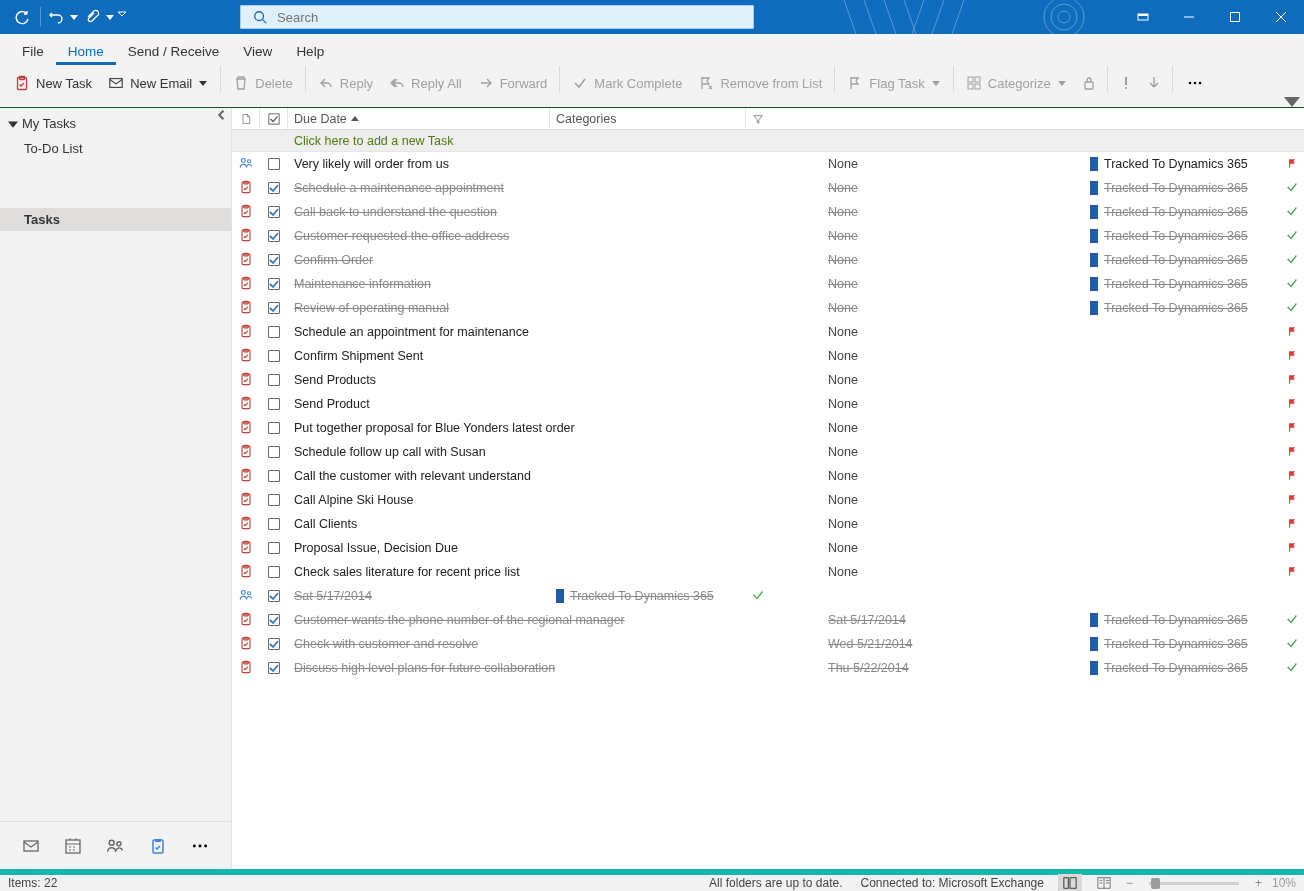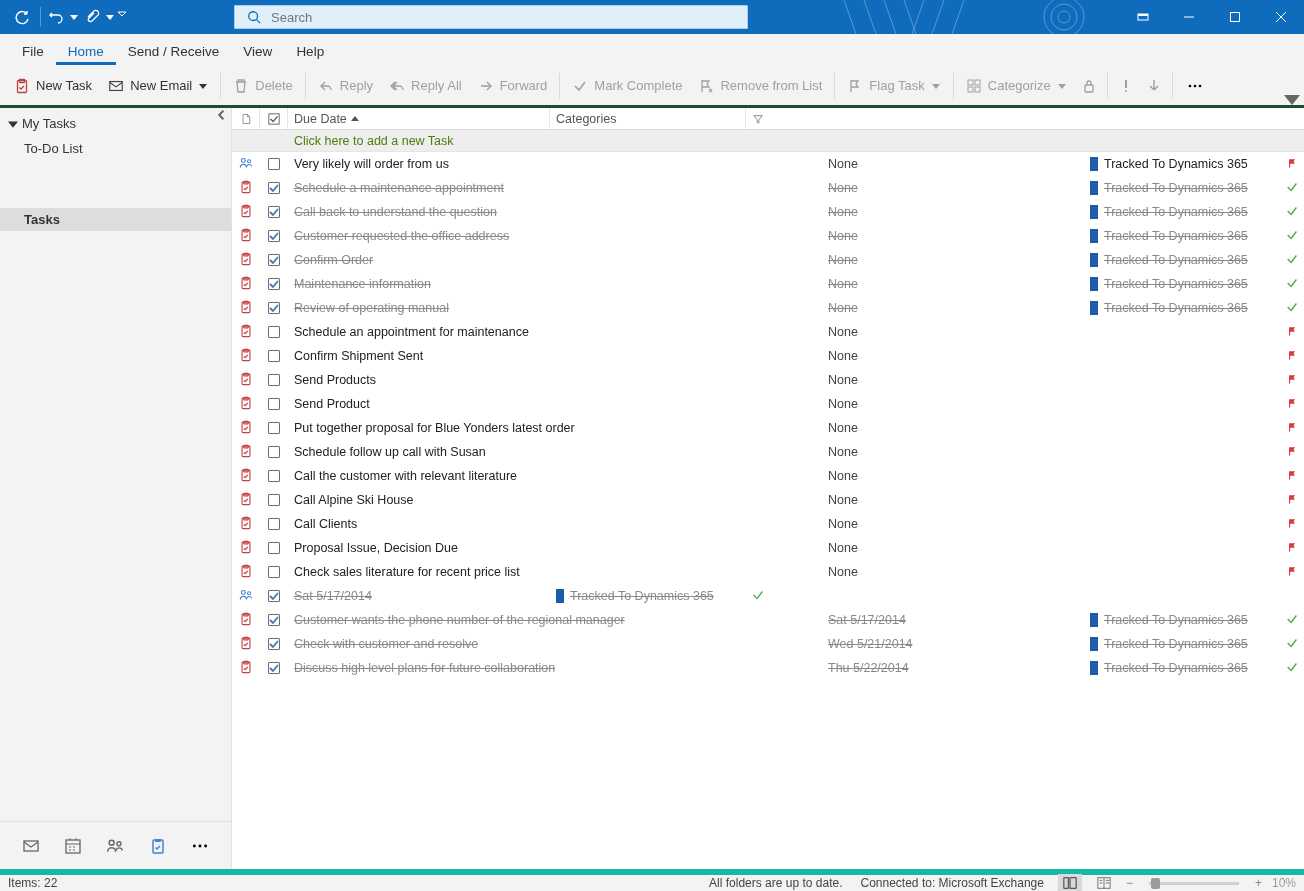--- a/index.html
+++ b/index.html
@@ -6,34 +6,34 @@
 html, body { width: 1304px; height: 891px; overflow: hidden; background: #fff; }
 
 
 .titlebar { height: 34px; background: #0F6CBD; display: flex; align-items: center; position: relative; }
 .titlebar-pattern { position:absolute; right:170px; top:0; width:300px; height:34px; opacity:0.3; }
 .titlebar .qat { display: flex; align-items: center; gap:2px; padding-left: 8px; }
 .qat-btn { width:28px; height:28px; display:flex; align-items:center; justify-content:center; color:#fff; }
 .qat-btn svg { width:16px; height:16px; }
 .qat-sep { width:1px; height:20px; background:rgba(255,255,255,0.3); margin:0 2px;}
 .qat-dd { width:10px; display:flex; align-items:center; justify-content:center; color:#fff; }
-.search-wrap { position:absolute; left:234px; top:5px; width:514px; height:24px; background:#dff0fa; border:1px solid #a9cfe8; border-radius:1px; display:flex; align-items:center; }
+.search-wrap { position:absolute; left:240px; top:5px; width:514px; height:24px; background:#dff0fa; border:1px solid #a9cfe8; border-radius:1px; display:flex; align-items:center; }
 .search-wrap svg { width:14px; height:14px; margin:0 10px 0 12px; color:#0F6CBD; }
 .search-input { flex:1; border:none; background:transparent; outline:none; font-size:13px; color:#333; }
 .titlebar .winbtns { margin-left:auto; display:flex; }
 .winbtn { width:46px; height:34px; display:flex; align-items:center; justify-content:center; color:#fff; }
 .winbtn svg { width:12px; height:12px; }
 
 
 .menubar { height:32px; display:flex; align-items:flex-start; border-bottom:0; padding-left:10px; background:#f3f3f3; padding-top:6px;}
 .menuitem { padding:4px 12px 6px 12px; font-size:13.5px; color:#333; cursor:pointer; }
 .menuitem.active { color:#0F6CBD; border-bottom:3px solid #0F6CBD; padding-bottom:3px; font-weight:500;}
 
 
-.ribbon { height:42px; background:#f3f3f3; border-bottom:3px solid #14532d; display:flex; align-items:center; padding:0 6px; gap:0; position:relative;}
+.ribbon { height:42px; background:#f3f3f3; border-bottom:1px solid #14532d; display:flex; padding:0 6px; gap:0; position:relative;}
 .rib-btn { height:34px; display:flex; align-items:center; gap:6px; padding:0 8px; font-size:13px; color:#333; }
 .rib-btn.dis { color:#a0a0a0; }
 .rib-btn svg { width:16px; height:16px; }
 .rib-btn.dis svg { color:#a0a0a0; }
 .rib-sep { width:1px; height:26px; background:#d9d9d9; margin:0 4px; }
 .rib-dd { width:10px; display:flex; align-items:center; justify-content:center; }
 .rib-dd svg{width:8px;height:8px;}
 .ribbon .more { margin-left:4px; }
 .collapse-caret { position:absolute; right:4px; bottom:-2px; width:16px; height:16px; }
 
@@ -786,21 +786,21 @@
         </div>
         <div class="row">
           <div class="c-type">
             <span class="clip-ic"><svg>
                 <use href="#i-clipboard"></use>
               </svg></span>
           </div>
           <div class="c-comp">
             <div class="chk"></div>
           </div>
-          <div class="c-subj">Call the customer with relevant literature</div>
+          <div class="c-subj">Call the customer with relevant understand</div>
           <div class="c-due">None</div>
           <div class="c-cat"></div>
           <div class="c-flag">
             <span class="flag-red"><svg>
                 <use href="#i-flag"></use>
               </svg></span>
           </div>
         </div>
         <div class="row">
           <div class="c-type">

